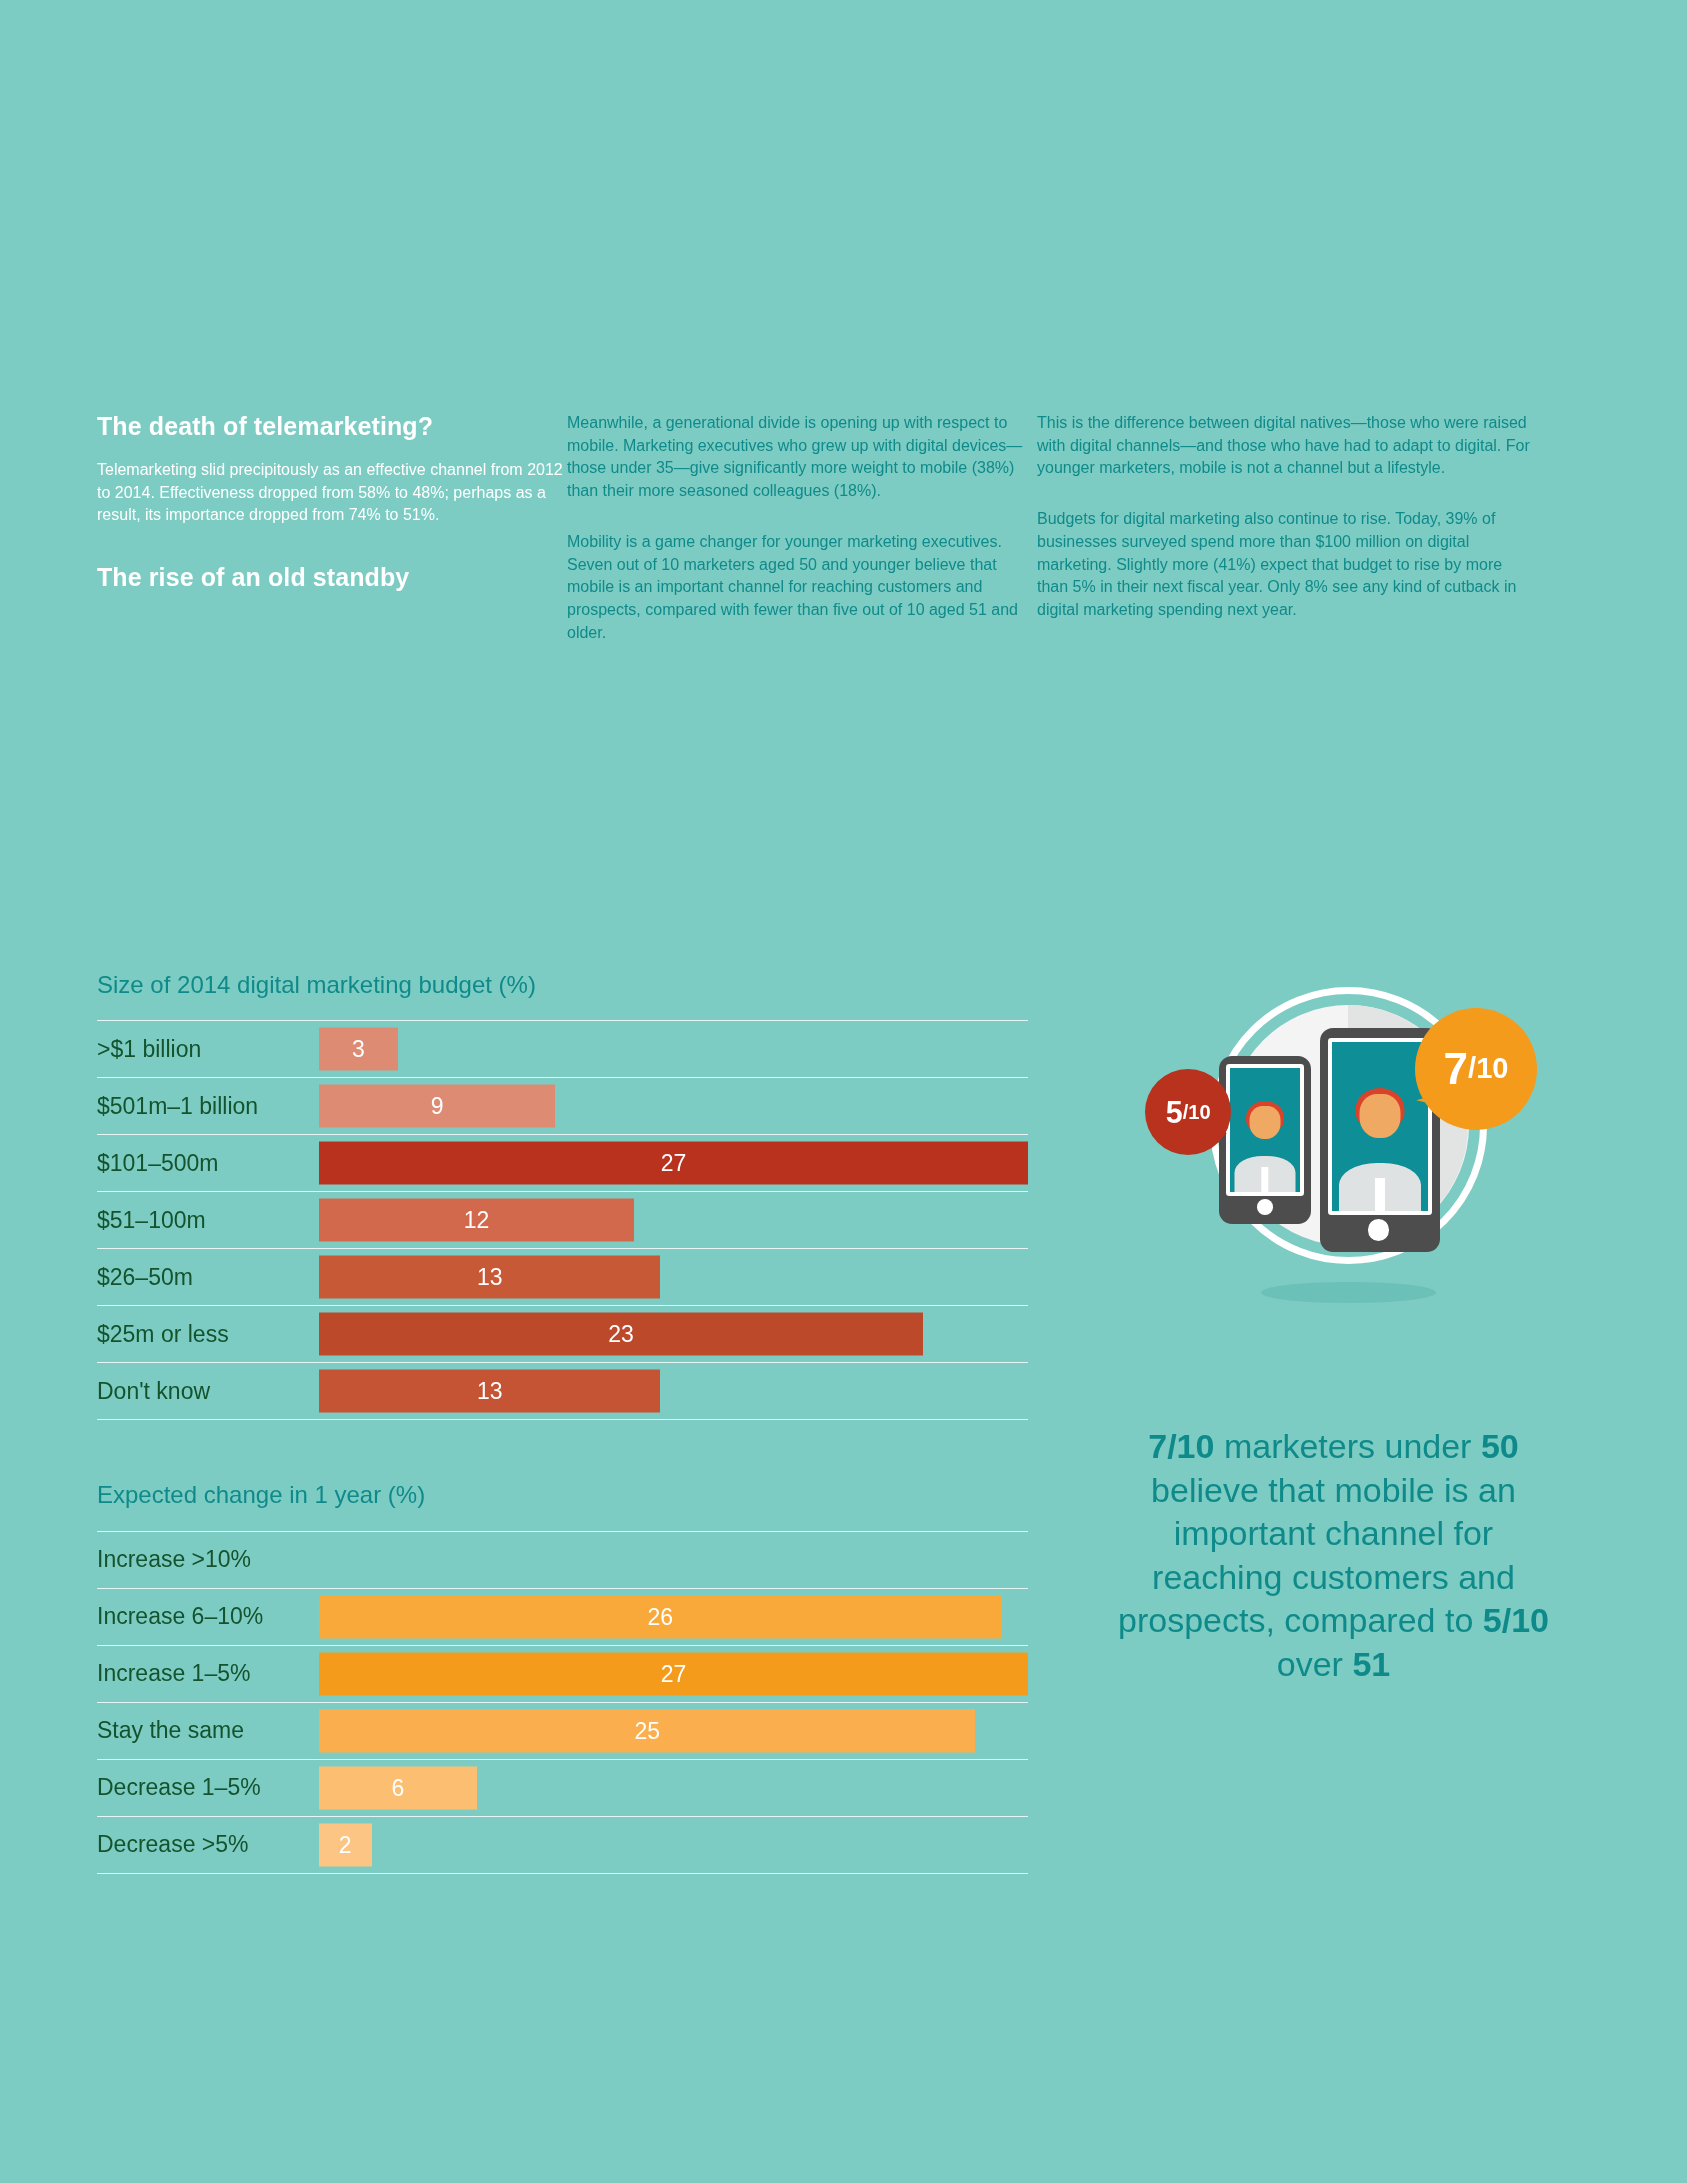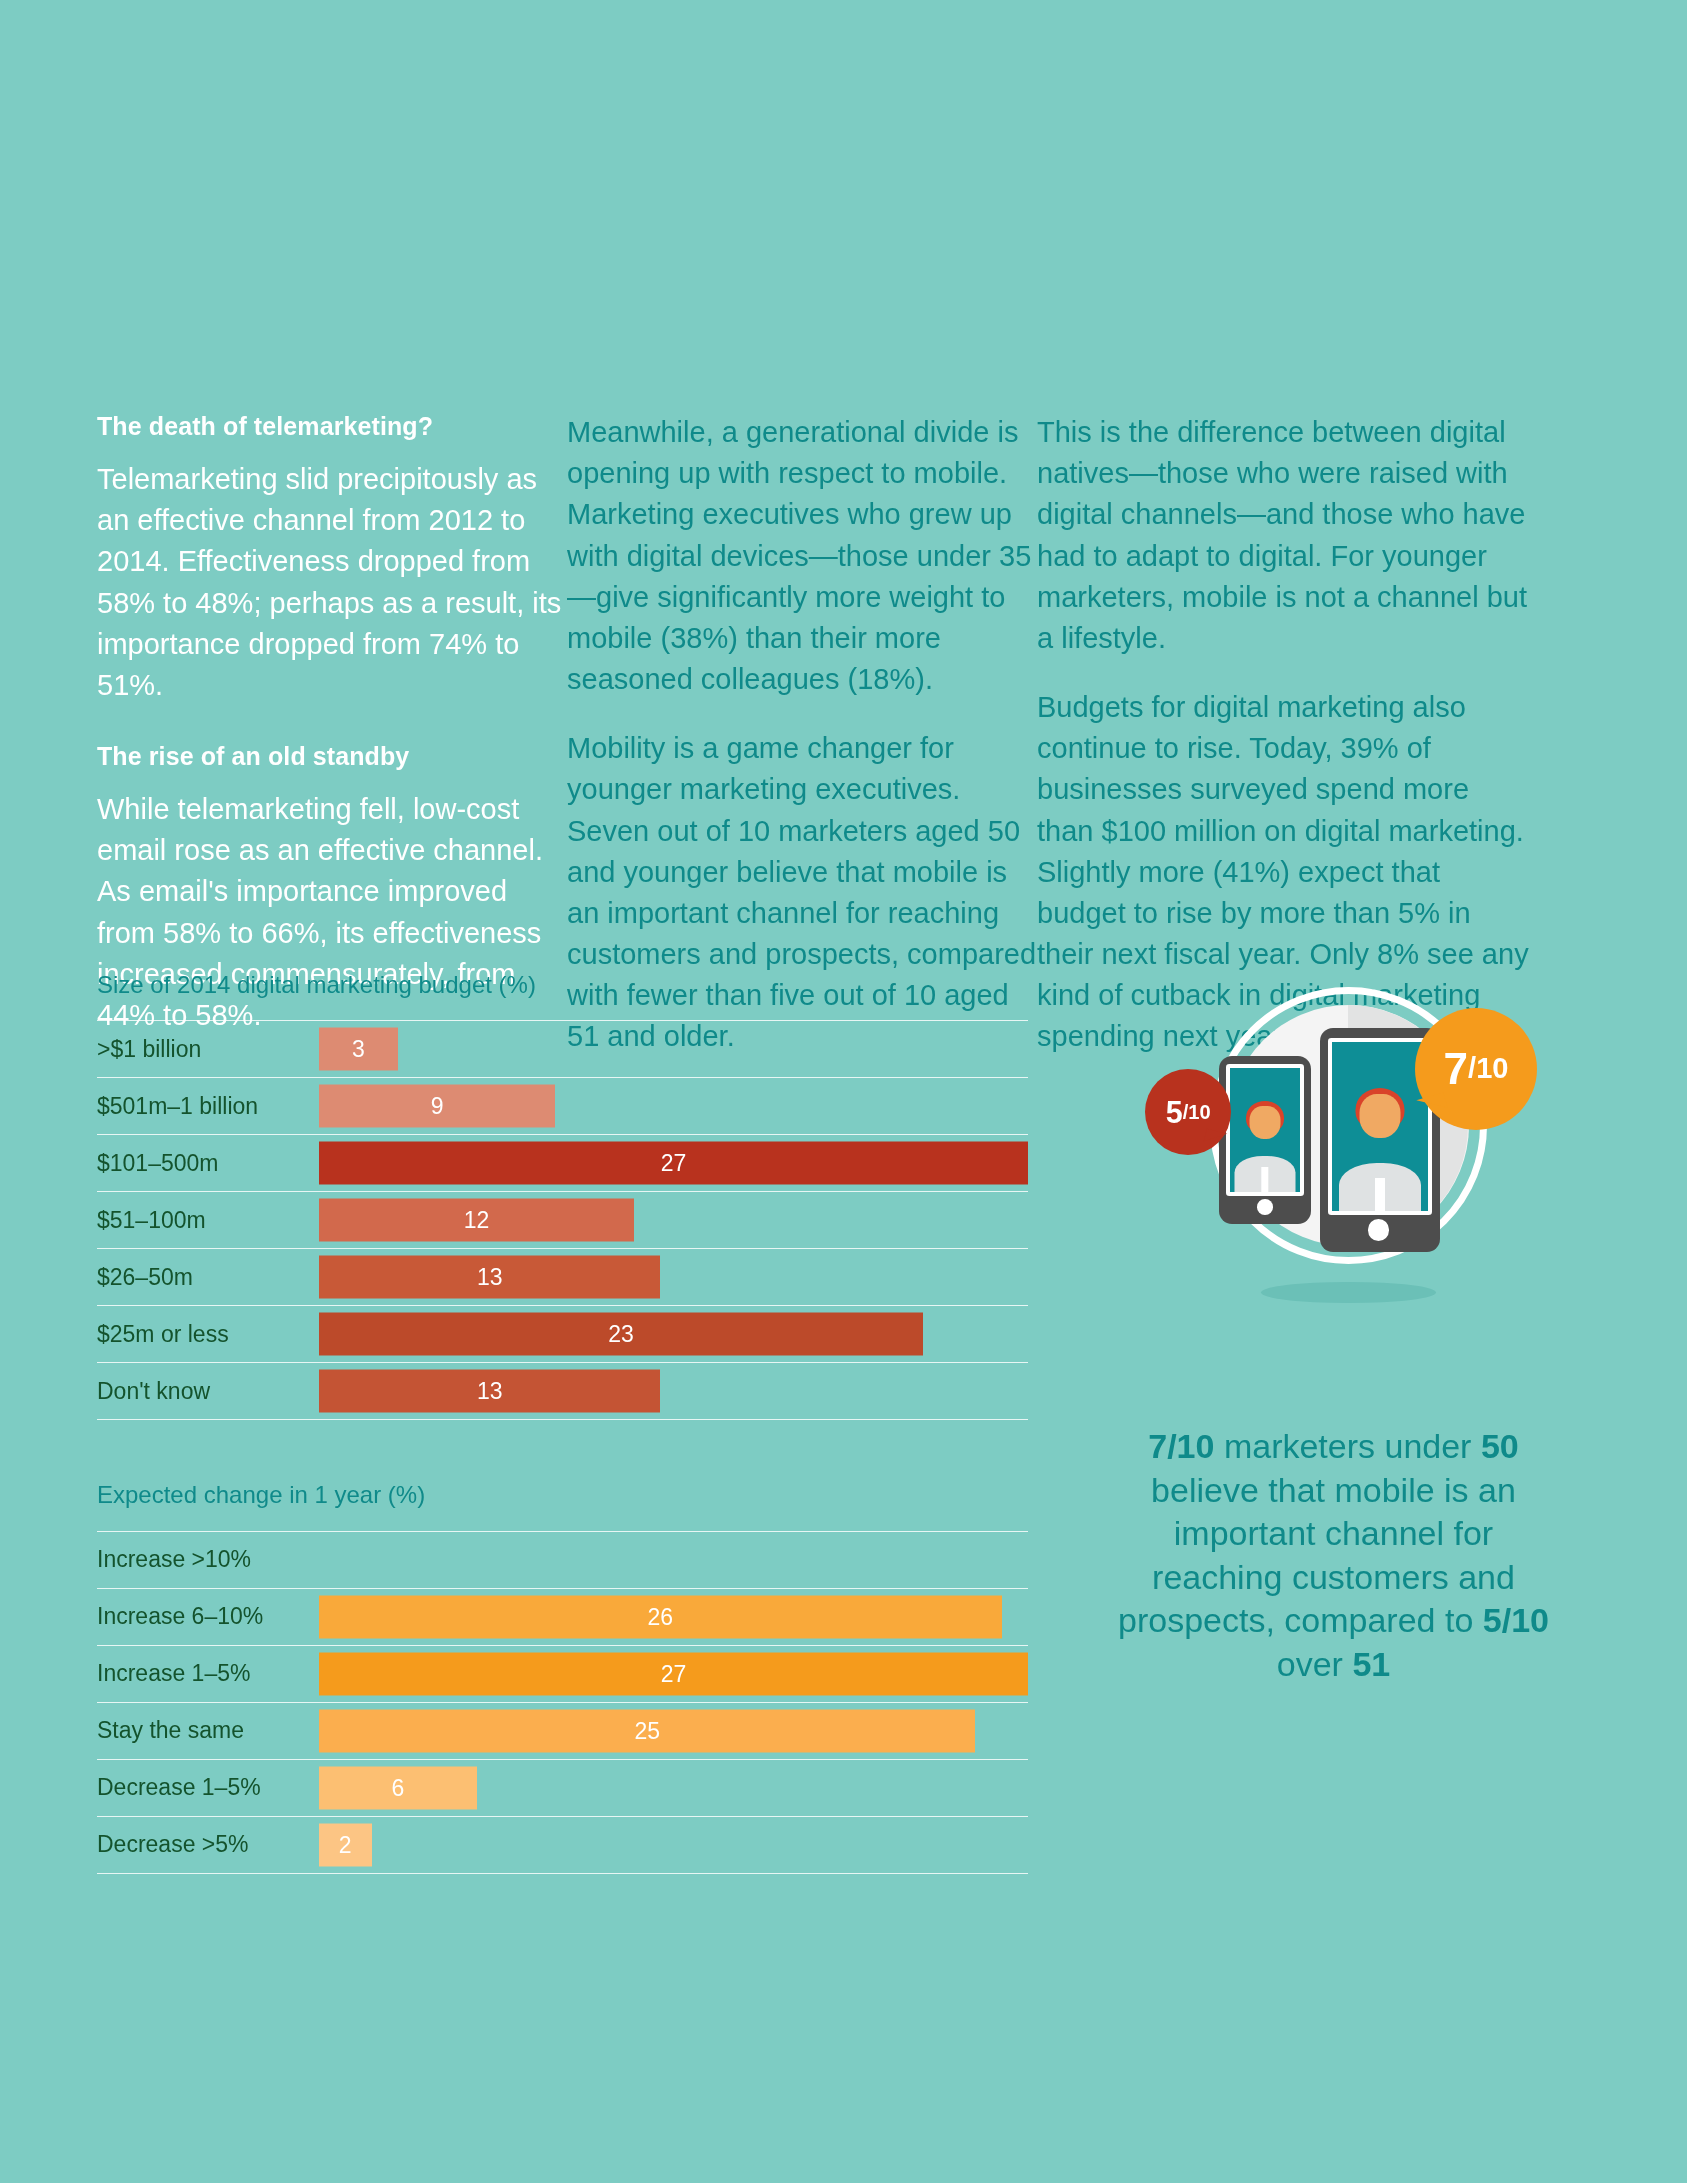--- a/index.html
+++ b/index.html
@@ -27,21 +27,21 @@
   .col h3 {
     font-size: 25px;
     font-weight: bold;
     color: #ffffff;
     letter-spacing: 0.1px;
     margin-bottom: 18px;
   }
   .col h3.second { margin-top: 36px; }
 
   .col p {
-    font-size: 29px;
+    font-size: 16px;
     line-height: 1.42;
     margin-bottom: 28px;
   }
   .p-white { color: #ffffff; }
   .p-teal  { color: #0f8a8a; }
 
   
   .charts {
     position: absolute;
     left: 97px;
@@ -218,21 +218,20 @@
 </style>
 </head>
 <body>
 
 <div class="text-columns">
 
   <div class="col">
     <h3>The death of telemarketing?</h3>
     <p class="p-white">Telemarketing slid precipitously as an effective channel from 2012 to 2014. Effectiveness dropped from 58% to 48%; perhaps as a result, its importance dropped from 74% to 51%.</p>
     <h3 class="second">The rise of an old standby</h3>
-    <p class="p-white">While telemarketing fell, low-cost email rose as an effective channel. As email's importance improved from 58% to 66%, its effectiveness increased commensurately, from 44% to 58%.</p>
   </div>
 
   <div class="col">
     <p class="p-teal">Meanwhile, a generational divide is opening up with respect to mobile. Marketing executives who grew up with digital devices—those under 35—give significantly more weight to mobile (38%) than their more seasoned colleagues (18%).</p>
     <p class="p-teal">Mobility is a game changer for younger marketing executives. Seven out of 10 marketers aged 50 and younger believe that mobile is an important channel for reaching customers and prospects, compared with fewer than five out of 10 aged 51 and older.</p>
   </div>
 
   <div class="col col-wide">
     <p class="p-teal">This is the difference between digital natives—those who were raised with digital channels—and those who have had to adapt to digital. For younger marketers, mobile is not a channel but a lifestyle.</p>
     <p class="p-teal">Budgets for digital marketing also continue to rise. Today, 39% of businesses surveyed spend more than $100 million on digital marketing. Slightly more (41%) expect that budget to rise by more than 5% in their next fiscal year. Only 8% see any kind of cutback in digital marketing spending next year.</p>

